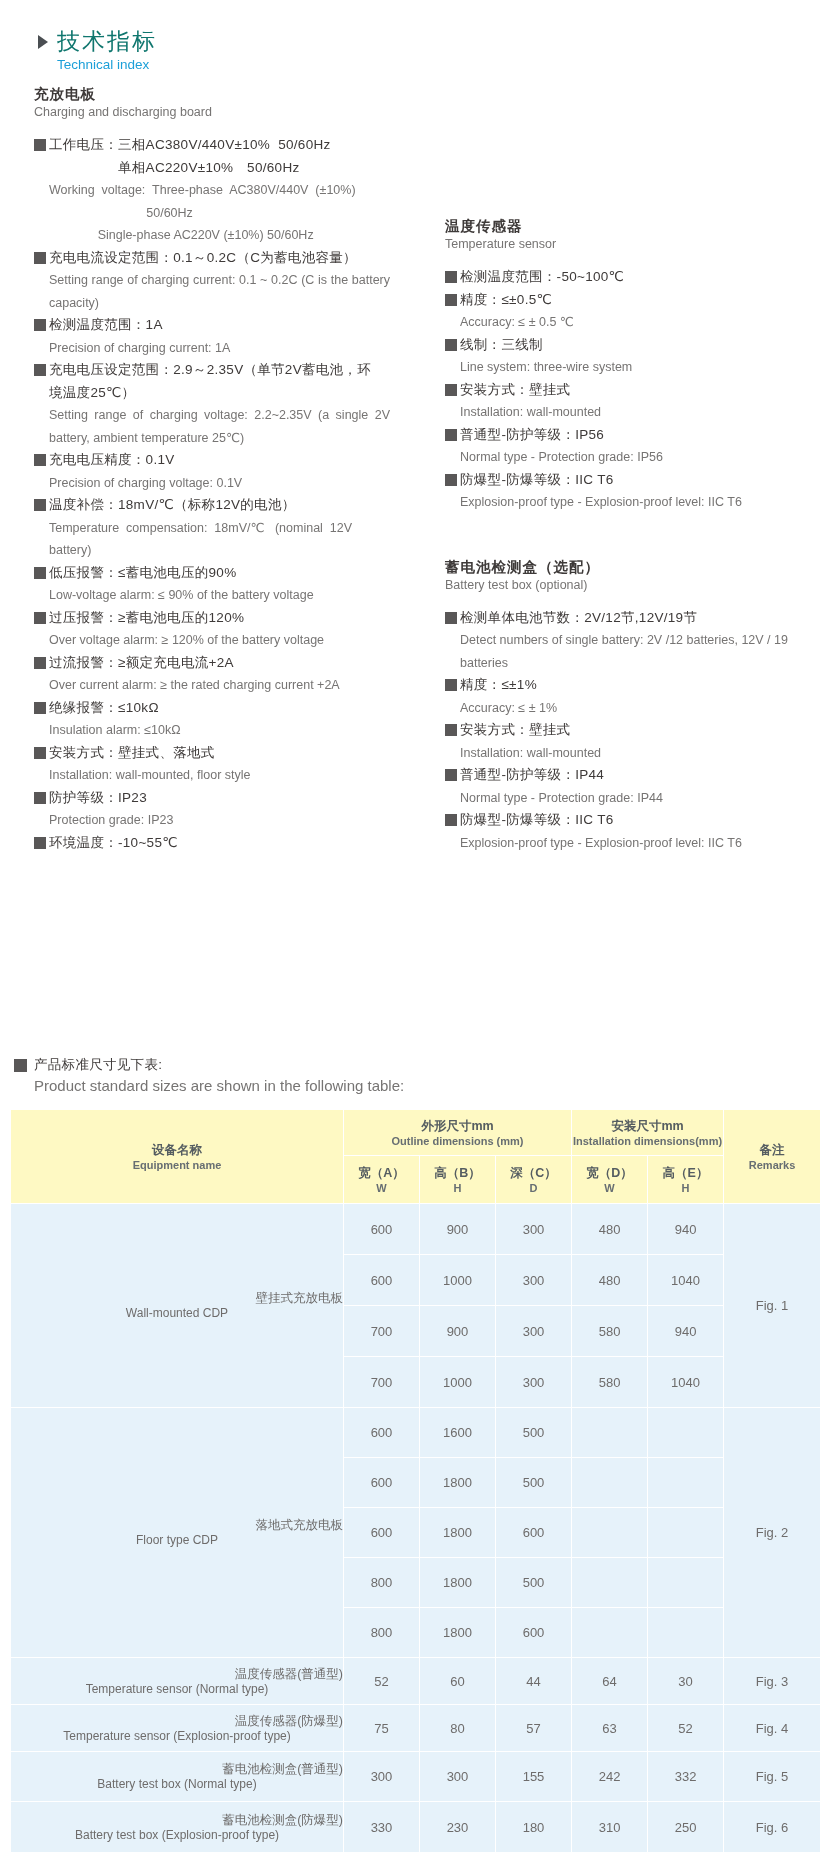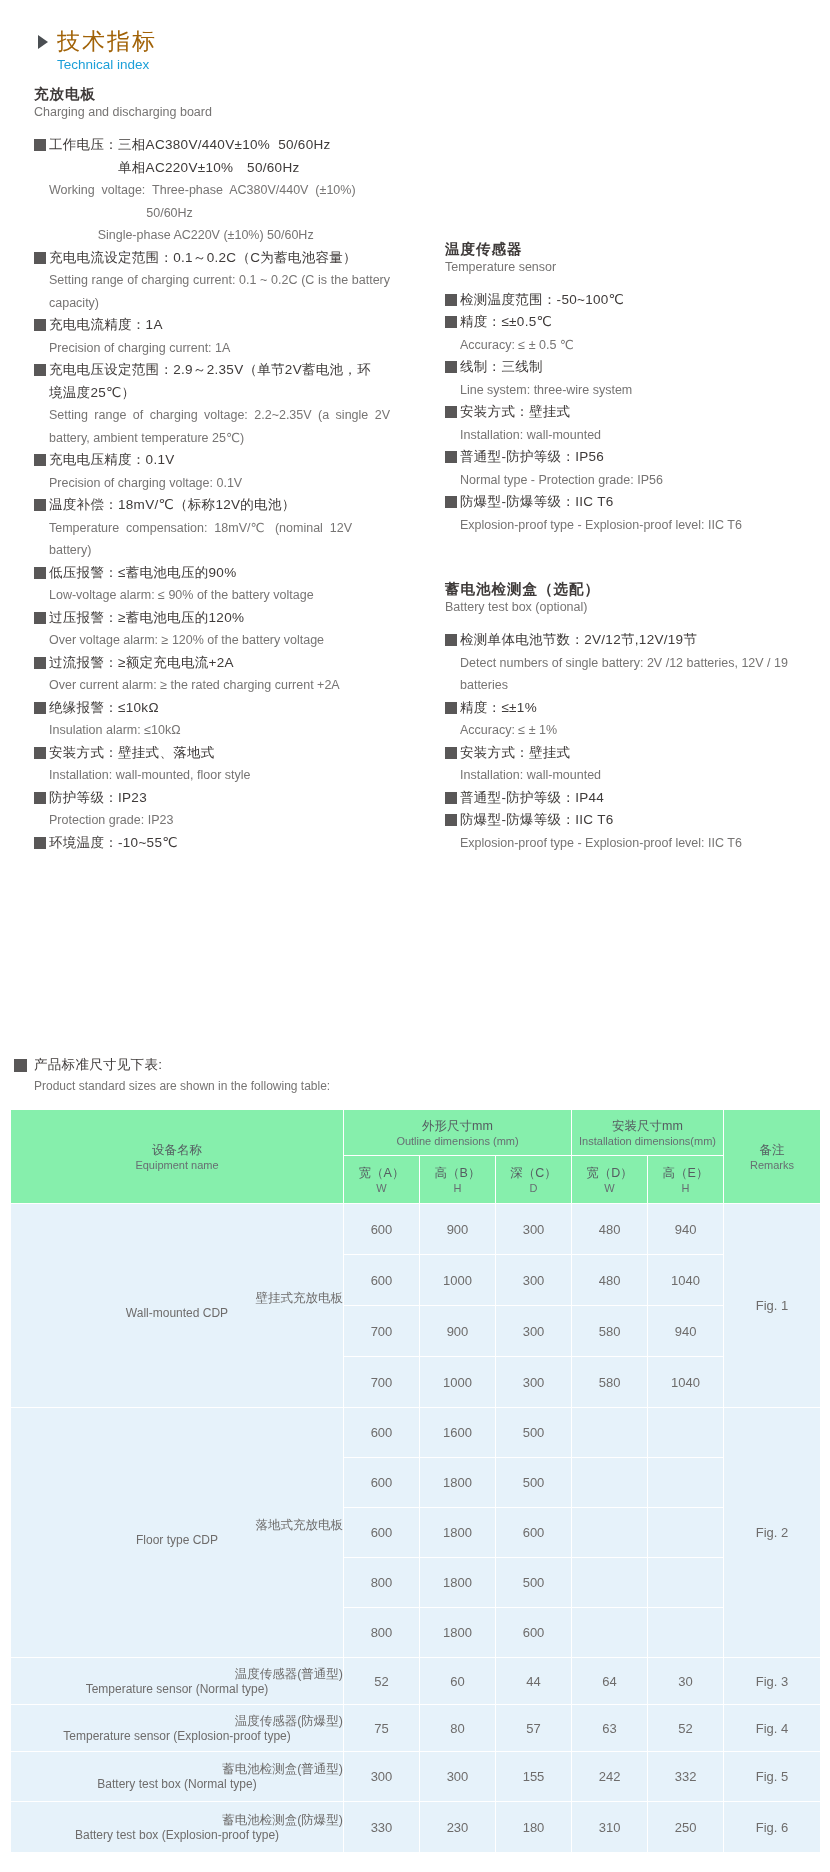--- a/index.html
+++ b/index.html
@@ -6,44 +6,44 @@
   .page{
     width:830px;height:1872px;background:#ffffff;position:relative;overflow:hidden;
     font-family:"Liberation Sans","DejaVu Sans",sans-serif;
     -webkit-font-smoothing:antialiased;
   }
   
   .page-header{display:flex;align-items:flex-start;padding:28px 0 0 38px;}
   .tri{width:0;height:0;border-left:10px solid #4a4e52;border-top:7px solid transparent;
        border-bottom:7px solid transparent;margin-top:7px;}
   .titles{margin-left:9px;}
-  .title-cn{font-size:23px;color:#a16207;letter-spacing:2px;line-height:26px;}
+  .title-cn{font-size:23px;color:#0f766e;letter-spacing:2px;line-height:26px;}
   .title-en{font-size:13.5px;color:#1b9fd8;margin-top:3px;}
   
   .columns{display:flex;align-items:flex-end;margin:13px 0 0 34px;}
   .col-left{width:356px;}
   .col-right{width:380px;margin-left:55px;}
   .section + .section{margin-top:44px;}
   .sec-head-cn{font-size:14.5px;font-weight:bold;color:#3e3a39;letter-spacing:1px;line-height:18px;}
   .sec-head-en{font-size:12.5px;color:#767473;margin-top:1px;line-height:16px;}
   .sec-items{margin-top:14px;}
   .item{position:relative;padding-left:15px;}
   .item .sq{position:absolute;left:0;top:5px;width:12px;height:12px;background:#595757;}
   .item-cn{font-size:13.5px;color:#3e3a39;line-height:22.5px;white-space:pre-wrap;
            text-align:justify;letter-spacing:0.3px;}
   .item-en{font-size:12.5px;color:#767473;line-height:22.5px;white-space:pre-wrap;text-align:justify;}
   
   .table-note{position:relative;margin:202px 0 0 14px;padding-left:20px;}
   .table-note .sq{position:absolute;left:0;top:3px;width:13px;height:13px;background:#595757;}
   .note-cn{font-size:13.5px;color:#3e3a39;letter-spacing:0.3px;line-height:18px;}
-  .note-en{font-size:12px;color:#767473;margin-top:4px;line-height:16px;}
+  .note-en{font-size:15px;color:#767473;margin-top:4px;line-height:16px;}
   
   table.size-table{border-collapse:collapse;table-layout:fixed;width:810px;margin:15px 0 0 10px;}
   .size-table th,.size-table td{border:1.5px solid #ffffff;text-align:center;vertical-align:middle;padding:0;}
-  .size-table thead th{background:#86efac;font-weight:normal;}
+  .size-table thead th{background:#fef9c3;font-weight:bold;}
   .size-table tbody td{background:#e6f2fa;color:#6e6c6b;font-size:13px;}
   .th-cn{font-size:12.5px;color:#555d61;line-height:16px;}
   .th-en{font-size:11px;color:#676e72;line-height:14px;text-align:center;}
   .eq-cn{font-size:12.5px;color:#6e6c6b;line-height:16px;text-align:right;}
   .eq-en{font-size:12px;color:#6e6c6b;line-height:15px;}
   .remark-cell{font-size:12.5px;color:#6e6c6b;}
 </style>
 </head>
 <body>
 
@@ -71,21 +71,21 @@
                             50/60Hz
               Single-phase AC220V (±10%) 50/60Hz</div>
             </div>
             <div class="item">
               <span class="sq"></span>
               <div class="item-cn">充电电流设定范围：0.1～0.2C（C为蓄电池容量）</div>
               <div class="item-en">Setting range of charging current: 0.1 ~ 0.2C (C is the battery capacity)</div>
             </div>
             <div class="item">
               <span class="sq"></span>
-              <div class="item-cn">充电电流精度：1A</div>
+              <div class="item-cn">检测温度范围：1A</div>
               <div class="item-en">Precision of charging current: 1A</div>
             </div>
             <div class="item">
               <span class="sq"></span>
               <div class="item-cn">充电电压设定范围：2.9～2.35V（单节2V蓄电池，环
 境温度25℃）</div>
               <div class="item-en">Setting range of charging voltage: 2.2~2.35V (a single 2V battery, ambient temperature 25℃)</div>
             </div>
             <div class="item">
               <span class="sq"></span>
@@ -187,20 +187,21 @@
               <div class="item-en">Accuracy: ≤ ± 1%</div>
             </div>
             <div class="item">
               <span class="sq"></span>
               <div class="item-cn">安装方式：壁挂式</div>
               <div class="item-en">Installation: wall-mounted</div>
             </div>
             <div class="item">
               <span class="sq"></span>
               <div class="item-cn">普通型-防护等级：IP44</div>
+              <div class="item-en">Normal type - Protection grade: IP44</div>
             </div>
             <div class="item">
               <span class="sq"></span>
               <div class="item-cn">防爆型-防爆等级：IIC T6</div>
               <div class="item-en">Explosion-proof type - Explosion-proof level: IIC T6</div>
             </div>
           </div>
         </div>
       </div>
   </div>

